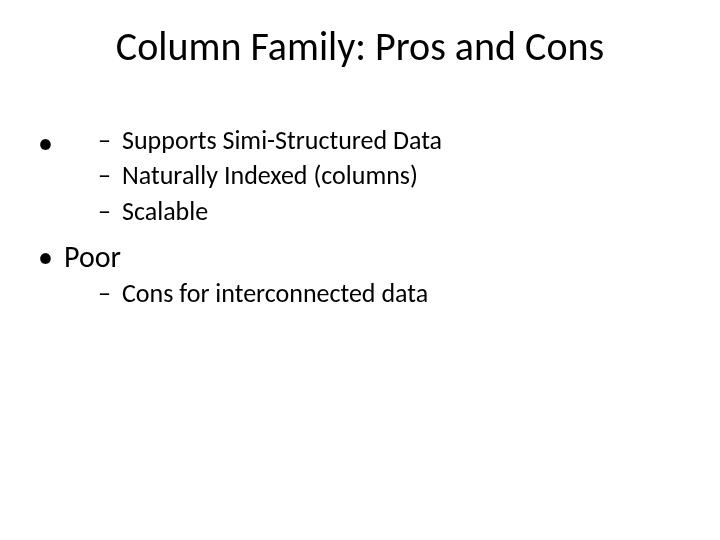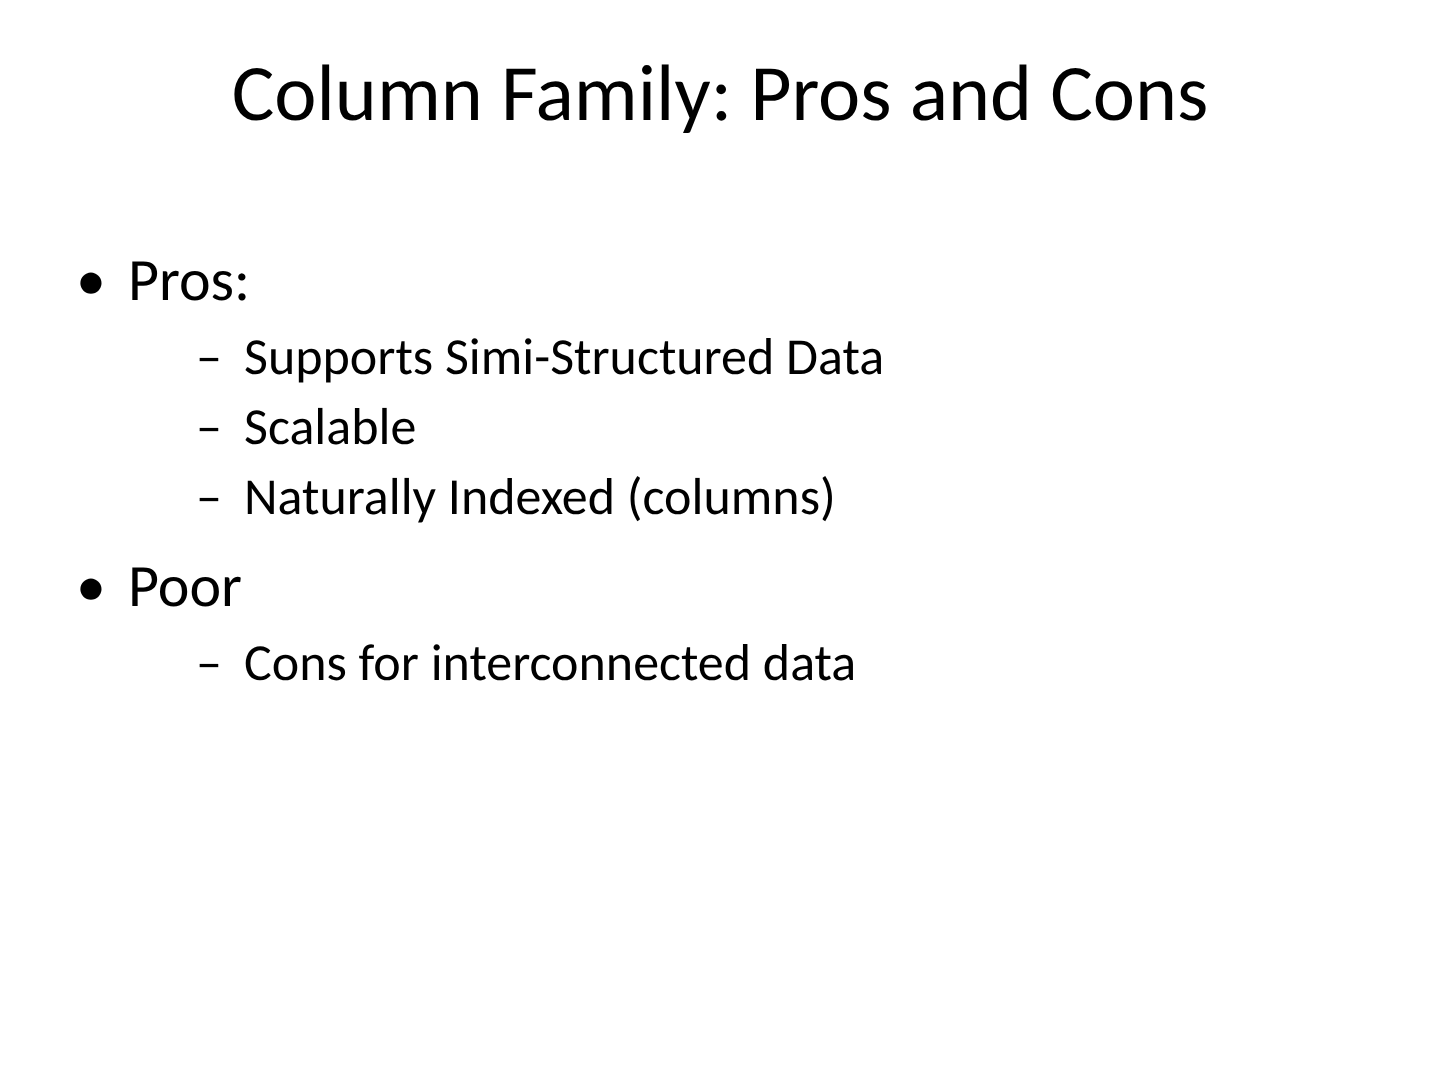--- a/index.html
+++ b/index.html
@@ -75,25 +75,24 @@
 </head>
 <body>
 
 <div class="slide">
   <div class="title">Column Family: Pros and Cons</div>
 
   <div class="body">
     <ul class="level1">
 
       <li>
-        <span>Pros:</span>
         <ul class="level2">
           <li><span>Supports Simi-Structured Data</span></li>
+          <li><span>Naturally Indexed (columns)</span></li>
           <li><span>Scalable</span></li>
-          <li><span>Naturally Indexed (columns)</span></li>
         </ul>
       </li>
 
       <li>
         <span>Poor</span>
         <ul class="level2">
           <li><span>Cons for interconnected data</span></li>
         </ul>
       </li>
 

